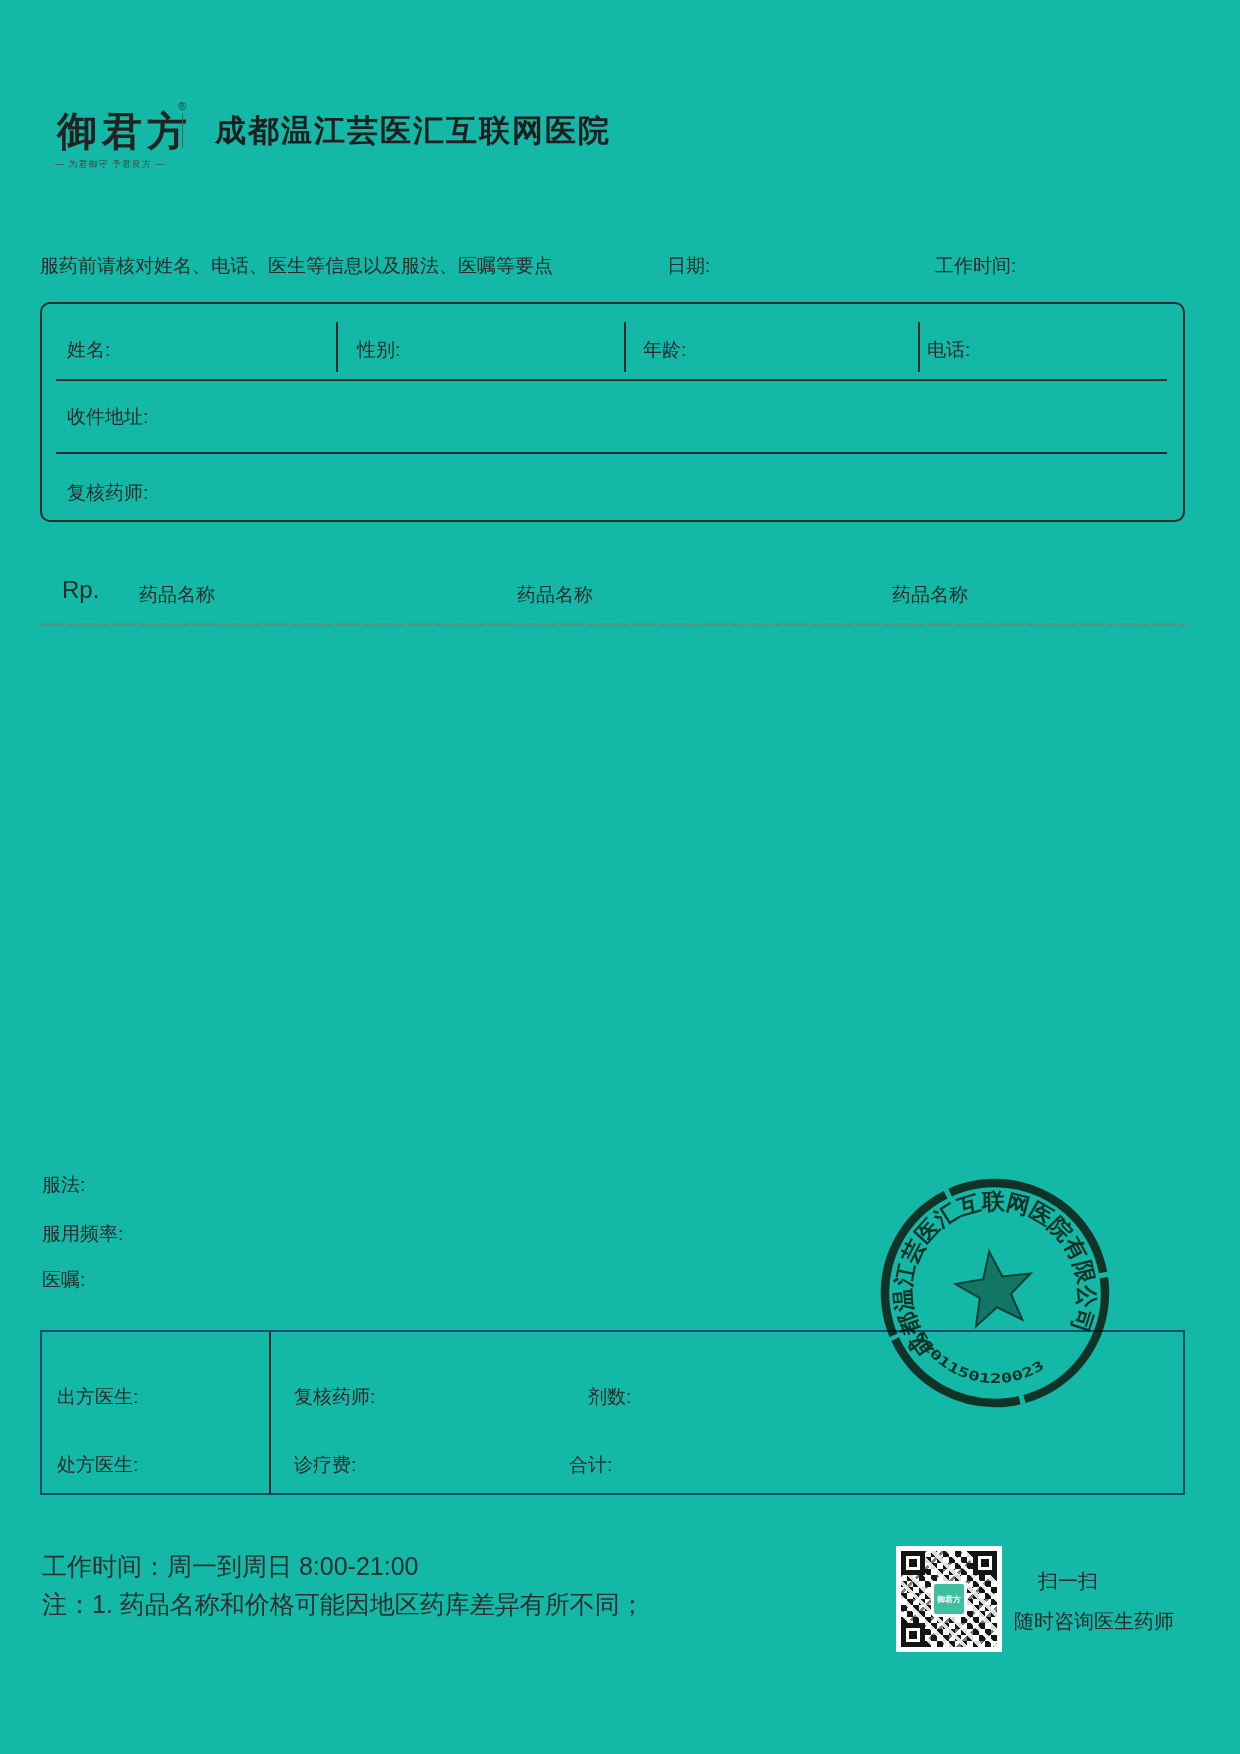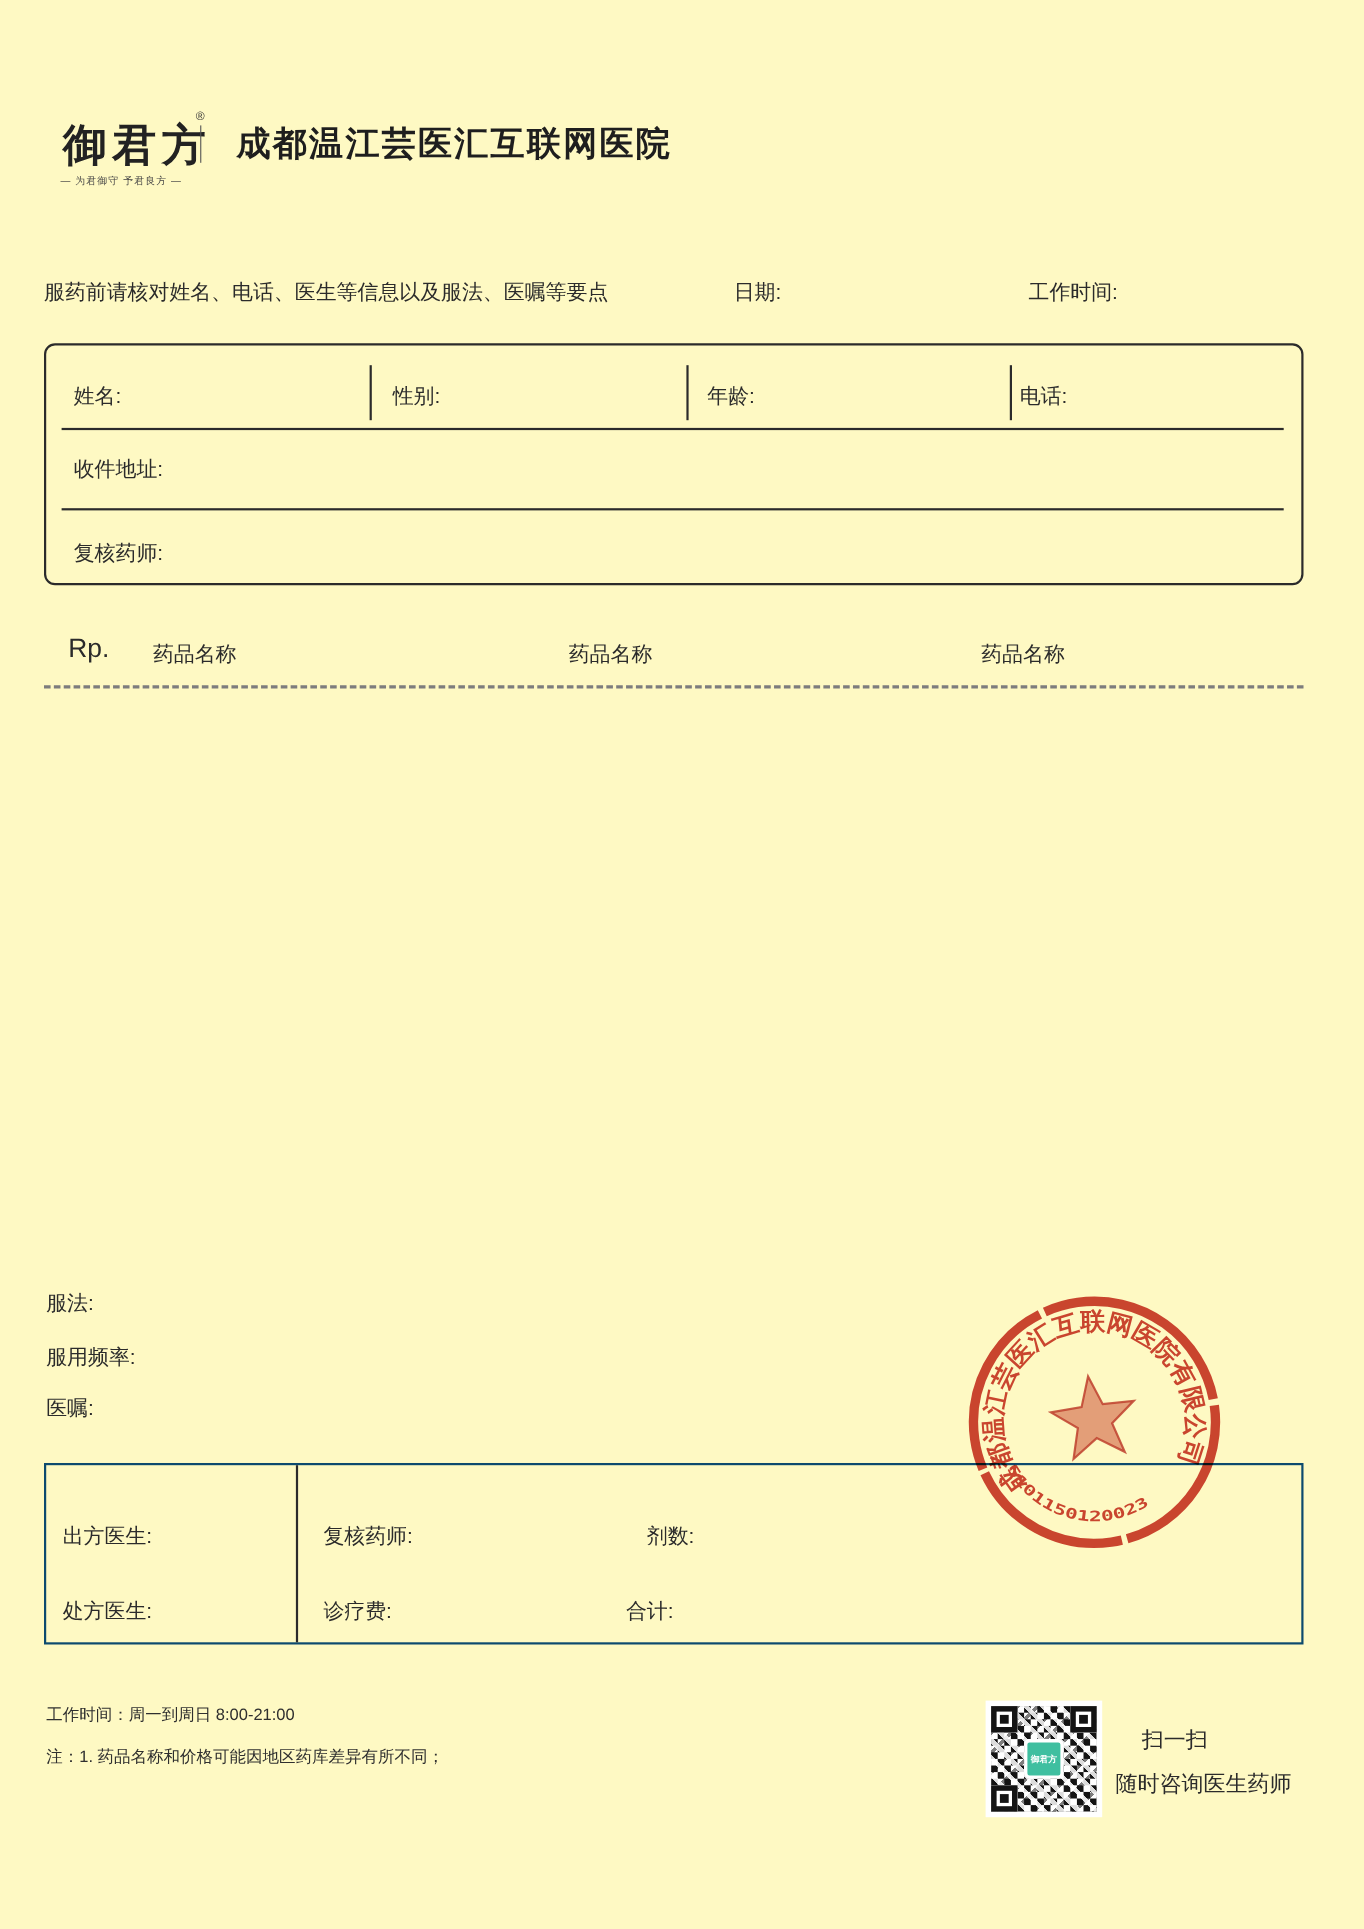--- a/index.html
+++ b/index.html
@@ -1,18 +1,18 @@
 <!DOCTYPE html>
 <html><head>
 <meta charset="utf-8">
 <style>
   html,body { margin:0; padding:0; background:#e8e8e8; }
   .page {
     position:relative; width:1240px; height:1754px; margin:0 auto;
-    background:#fef9c3; overflow:hidden;
+    background:#14b8a6; overflow:hidden;
     font-family:"Liberation Sans", sans-serif; color:#2b2b2b;
   }
   
   .logo-name {
     position:absolute; left:57px; top:104px;
     font-family:"Liberation Serif", serif;
     font-weight:900; font-size:40px; letter-spacing:5px; color:#222;
   }
   .logo-reg { position:absolute; left:178px; top:100px; font-size:11px; color:#333; }
   .logo-vertical-mark {
@@ -26,21 +26,21 @@
   .hospital-title {
     position:absolute; left:215px; top:110px;
     font-size:31px; font-weight:700; letter-spacing:2px; color:#1e1e1e;
   }
   
   .notice-text  { position:absolute; left:40px;  top:253px; font-size:19px;text-align:center; }
   .date-label   { position:absolute; left:667px; top:253px; font-size:19px; }
   .rxno-label   { position:absolute; left:935px; top:253px; font-size:19px; }
   
   .patient-box {
-    position:absolute; left:40px; top:312px; width:1141px; height:216px;
+    position:absolute; left:40px; top:302px; width:1141px; height:216px;
     border:2px solid #2b2b2b; border-radius:10px;
   }
   .pb-label { position:absolute; font-size:19px; white-space:nowrap; }
   .pb-name    { left:25px;  top:33px; }
   .pb-gender  { left:315px; top:33px; }
   .pb-age     { left:601px; top:33px; }
   .pb-phone   { left:885px; top:33px; }
   .pb-divider { position:absolute; top:18px; width:0; height:50px; border-left:2px solid #2b2b2b; }
   .pb-div1 { left:294px; } .pb-div2 { left:582px; } .pb-div3 { left:876px; }
   .pb-line { position:absolute; left:14px; width:1111px; border-top:2px solid #2b2b2b; }
@@ -77,21 +77,21 @@
   .stamp {
     position:absolute; left:872px; top:1170px; width:246px; height:246px;
     mix-blend-mode:multiply; opacity:.93;
   }
   .stamp svg { transform:rotate(-8deg); }
   .stamp-company { fill:#c2271b; font-size:22.5px; font-weight:bold;
                    font-family:"Liberation Sans", sans-serif; }
   .stamp-number  { fill:#c2271b; font-size:13px; font-weight:bold;
                    font-family:"DejaVu Sans Mono", monospace; }
   
-  .foot-line { position:absolute; left:42px; font-size:15px; color:#2f2f2f; }
+  .foot-line { position:absolute; left:42px; font-size:25px; color:#2f2f2f; }
   .f-hours { top:1550px; } .f-note1 { top:1588px; } .f-note2 { top:1625px; }
   
   .qr {
     position:absolute; left:896px; top:1546px; width:106px; height:106px;
     background:#fff; box-sizing:border-box; padding:5px;
   }
   .qr-modules {
     position:relative; width:100%; height:100%;
     background:
       conic-gradient(#141414 25%, #ffffff 0 50%, #141414 0 75%, #ffffff 0) 0 0 / 12px 12px,

